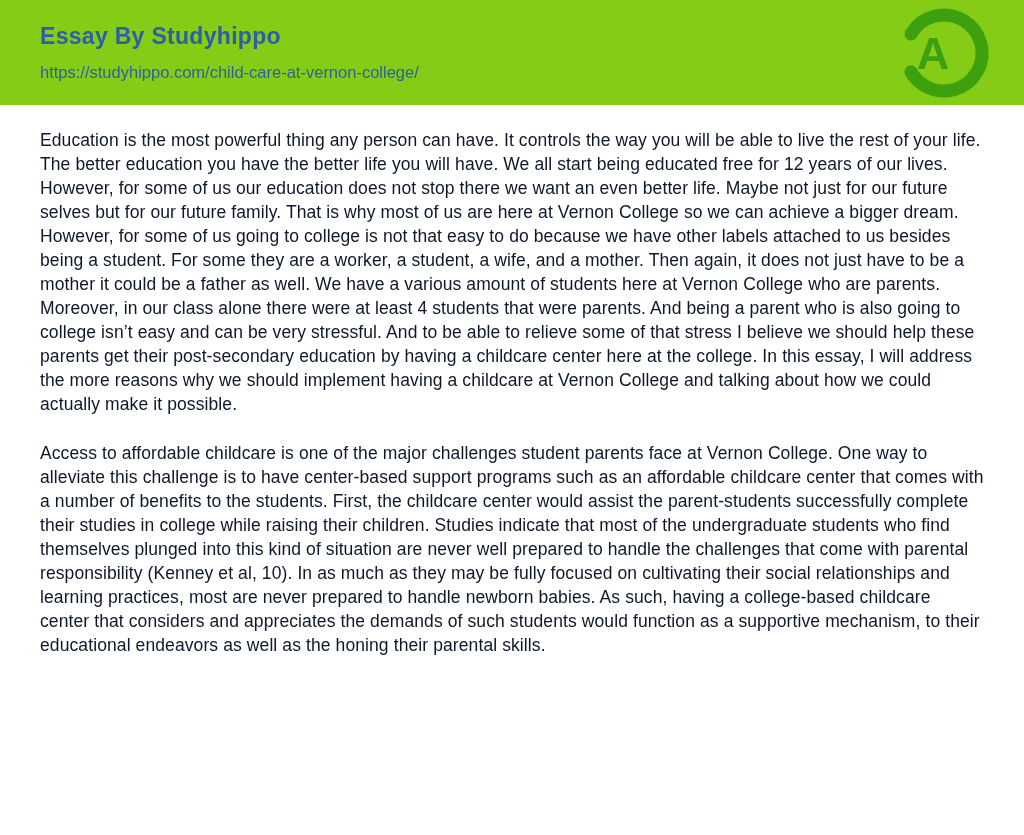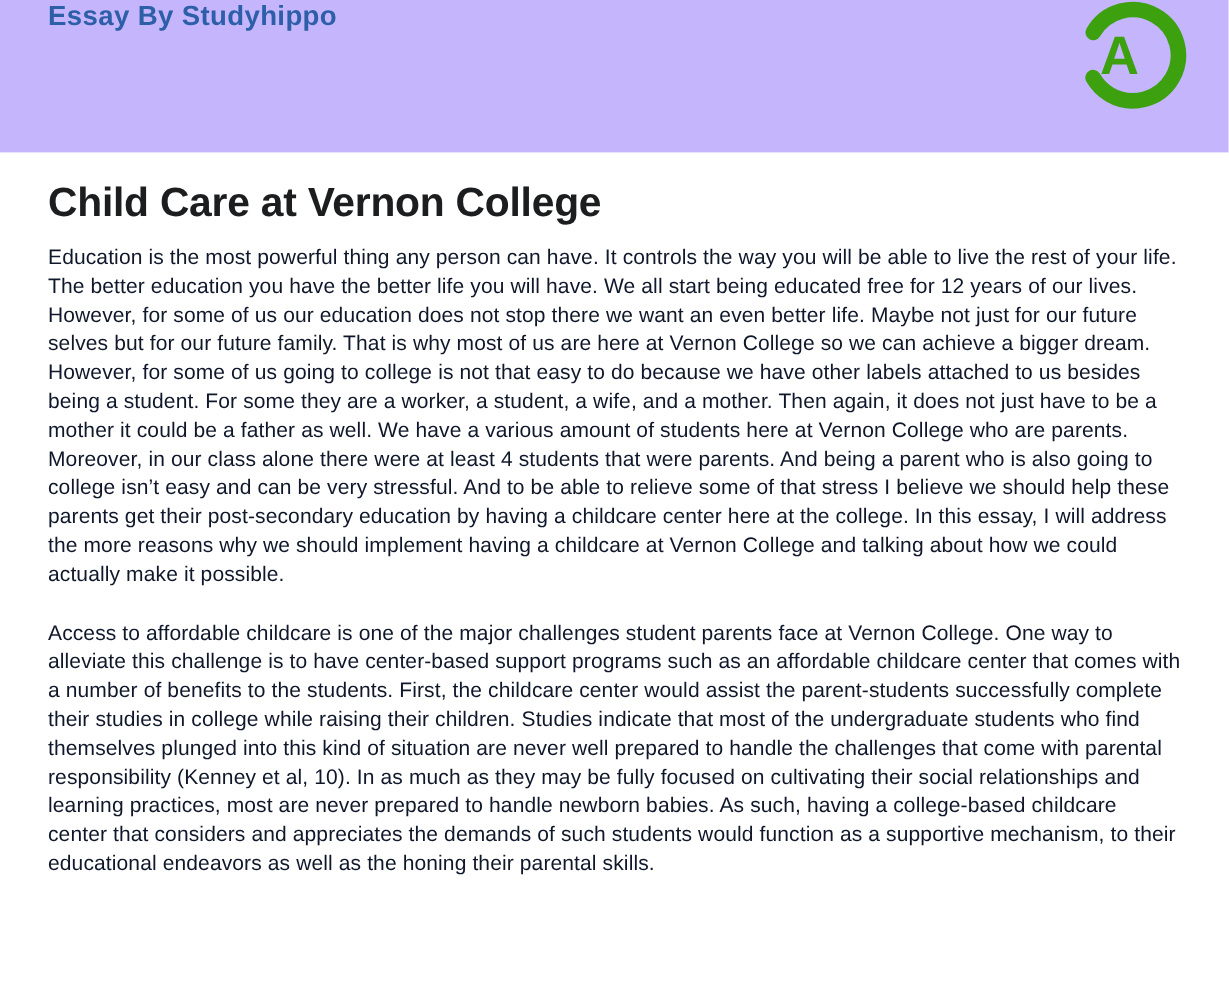--- a/index.html
+++ b/index.html
@@ -9,23 +9,24 @@
     font-family: "Liberation Sans", sans-serif;
   }
   .page {
     width: 1024px;
     height: 835px;
     background: #ffffff;
     overflow: hidden;
   }
   
   .site-header {
-    height: 127px;
-    background: #c4b5fd;
+    height: 105px;
+    background: #84cc16;
     display: flex;
+    align-items: center;
     justify-content: space-between;
     padding: 0 34px 0 40px;
   }
   .site-title {
     color: #2d5fa8;
     font-size: 23px;
     font-weight: 700;
     letter-spacing: 0.3px;
     cursor: pointer;
   }
@@ -57,32 +58,32 @@
   }
 </style>
 </head>
 <body>
 
 <div class="page">
 
   <header class="site-header">
     <div class="header-text">
       <div class="site-title">Essay By Studyhippo</div>
+      <div class="page-url">https://studyhippo.com/child-care-at-vernon-college/</div>
     </div>
 
     <div class="logo">
       <svg width="92" height="92" viewBox="0 0 92 92" aria-hidden="true">
         <circle cx="46" cy="46" r="38" fill="none" stroke-width="13" stroke-linecap="round" stroke-dasharray="199 40" transform="rotate(210 46 46)" stroke="#3da00f"></circle>
         <text x="35" y="62" text-anchor="middle" font-family="Liberation Sans, sans-serif" font-size="45" font-weight="700" fill="#3da00f">A</text>
       </svg>
     </div>
   </header>
 
   <main class="article">
-    <h1>Child Care at Vernon College</h1>
 
     <p>Education is the most powerful thing any person can have. It controls the way you will be able to live the rest of your life. The better education you have the better life you will have. We all start being educated free for 12 years of our lives. However, for some of us our education does not stop there we want an even better life. Maybe not just for our future selves but for our future family. That is why most of us are here at Vernon College so we can achieve a bigger dream. However, for some of us going to college is not that easy to do because we have other labels attached to us besides being a student. For some they are a worker, a student, a wife, and a mother. Then again, it does not just have to be a mother it could be a father as well. We have a various amount of students here at Vernon College who are parents. Moreover, in our class alone there were at least 4 students that were parents. And being a parent who is also going to college isn’t easy and can be very stressful. And to be able to relieve some of that stress I believe we should help these parents get their post-secondary education by having a childcare center here at the college. In this essay, I will address the more reasons why we should implement having a childcare at Vernon College and talking about how we could actually make it possible.</p>
 
     <p>Access to affordable childcare is one of the major challenges student parents face at Vernon College. One way to alleviate this challenge is to have center-based support programs such as an affordable childcare center that comes with a number of benefits to the students. First, the childcare center would assist the parent-students successfully complete their studies in college while raising their children. Studies indicate that most of the undergraduate students who find themselves plunged into this kind of situation are never well prepared to handle the challenges that come with parental responsibility (Kenney et al, 10). In as much as they may be fully focused on cultivating their social relationships and learning practices, most are never prepared to handle newborn babies. As such, having a college-based childcare center that considers and appreciates the demands of such students would function as a supportive mechanism, to their educational endeavors as well as the honing their parental skills.</p>
 
   </main>
 
 </div>
 
 </body></html>

